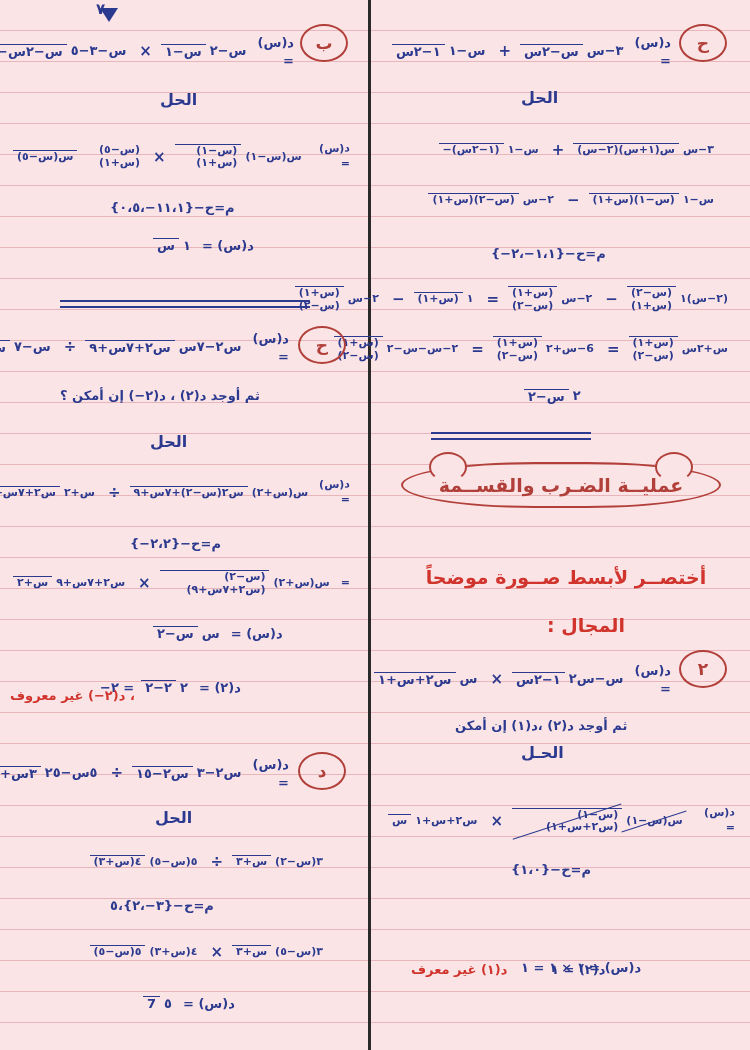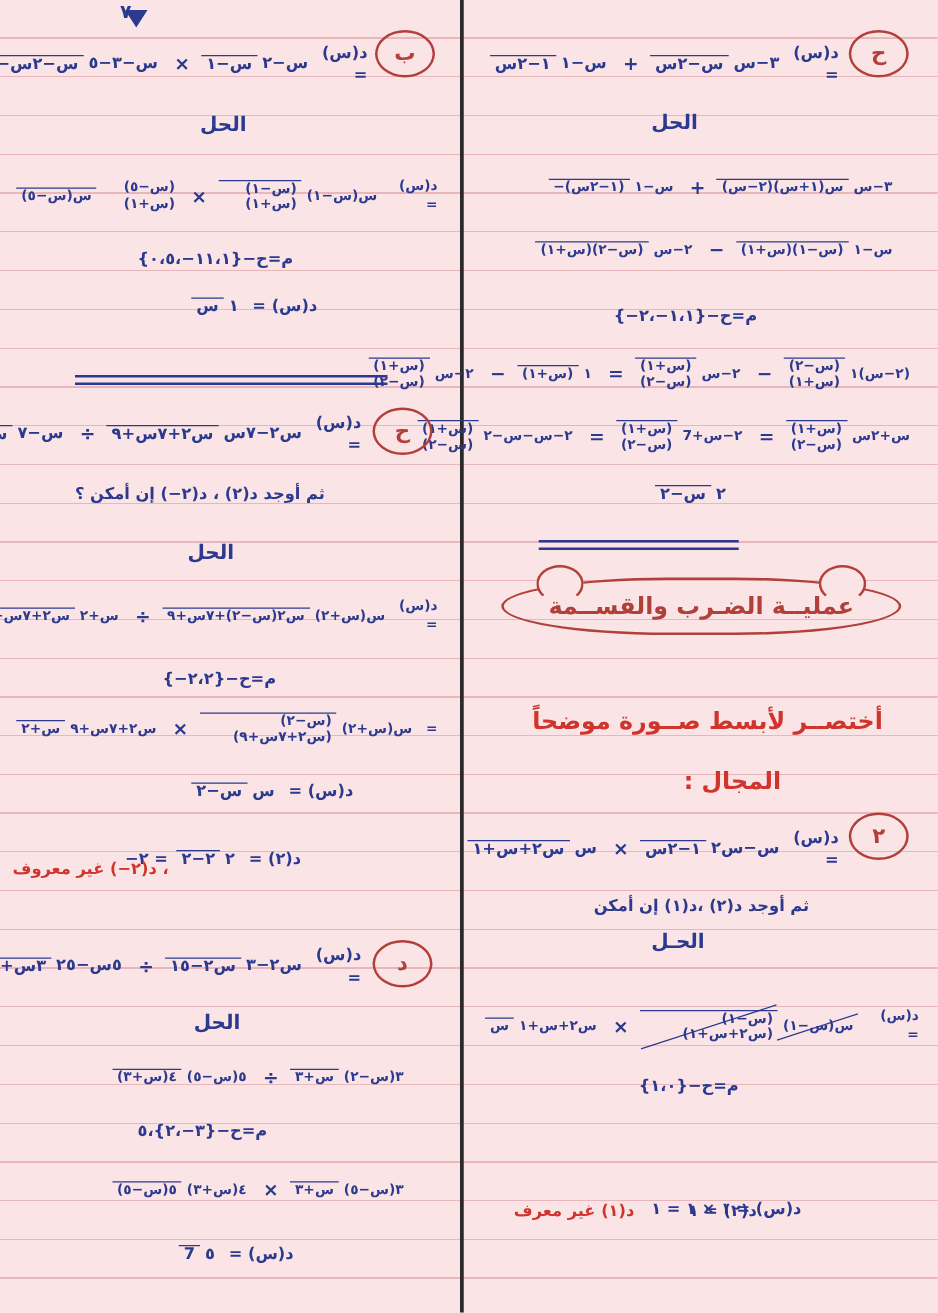--- a/index.html
+++ b/index.html
@@ -176,21 +176,21 @@
     </div>
 
     <div class="blk ar ink hand sm line" style="left:14px;top:336px;width:350px;text-align:right;">
       <span class="eq">
         <span class="frac">
             <span class="num">س+٢س</span>
             <span class="den">(س+١)(س−٢)</span>
           </span>
         <span class="op">=</span>
         <span class="frac">
-            <span class="num">٢−س+7</span>
+            <span class="num">6−س+٢</span>
             <span class="den">(س+١)(س−٢)</span>
           </span>
         <span class="op">=</span>
         <span class="frac">
             <span class="num">٢−س−س−٢</span>
             <span class="den">(س+١)(س−٢)</span>
           </span>
       </span>
     </div>
 
@@ -222,21 +222,21 @@
             <span class="den">١−٢س</span>
           </span>
         <span class="op">×</span>
         <span class="frac">
             <span class="num">س</span>
             <span class="den">س٢+س+١</span>
           </span>
       </span>
     </div>
 
-    <div class="blk ar ink hand md" style="left:104px;top:718px;">ثم أوجد د(٢) ،د(١) إن أمكن</div>
+    <div class="blk ar ink hand md" style="left:84px;top:718px;">ثم أوجد د(٢) ،د(١) إن أمكن</div>
 
     <div class="blk ar ink hand lg" style="left:150px;top:743px;">الحـل</div>
 
     <div class="blk ar ink hand sm line" style="left:14px;top:806px;width:350px;text-align:right;">
       <span class="eq">
         <span>د(س) =</span>
         <span class="frac">
             <span class="num strike">س(س−١)</span>
             <span class="den strike">(س−١)(س٢+س+١)</span>
           </span>

